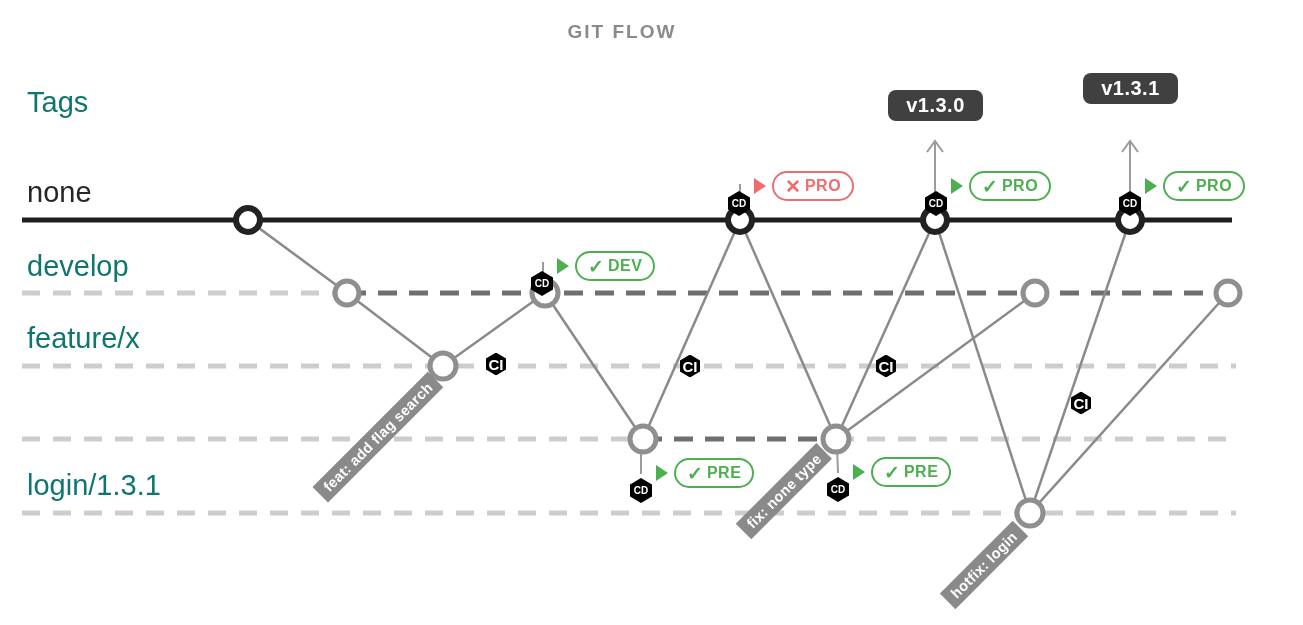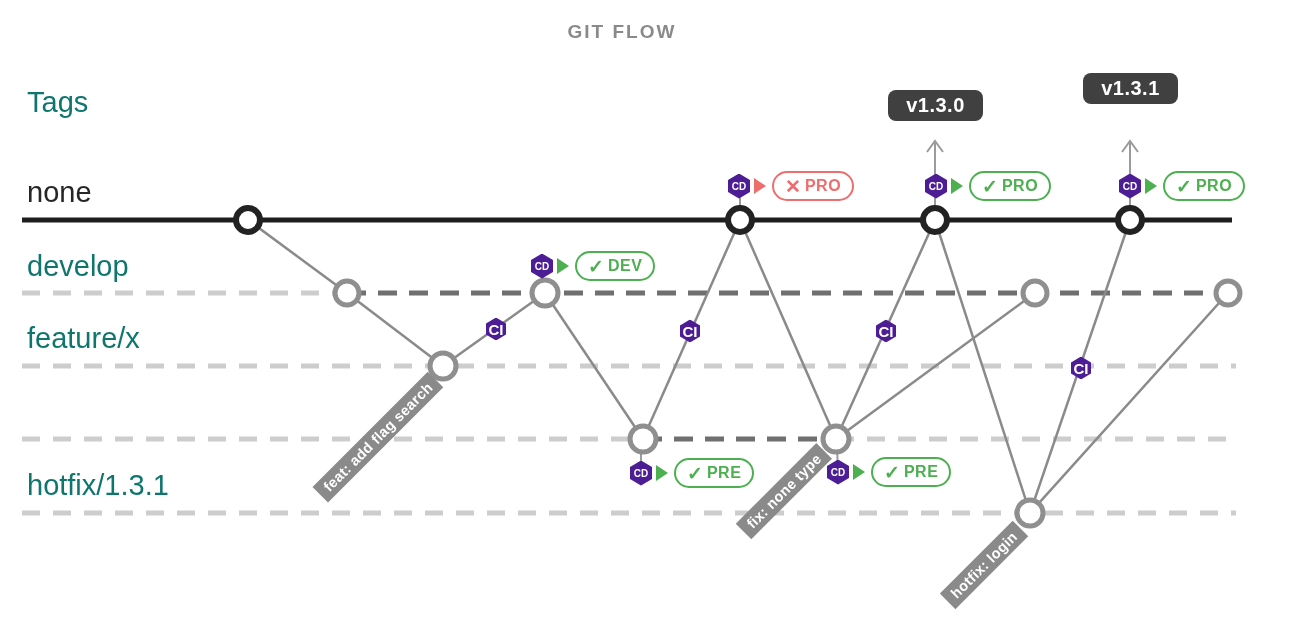--- a/index.html
+++ b/index.html
@@ -19,23 +19,23 @@
   .title { position:absolute; left:0; top:21px; width:1244px; text-align:center;
            font-size:19px; font-weight:bold; letter-spacing:2px; color:#8a8a8a; }
 
   .row-label { position:absolute; left:27px; font-size:29px; color:#0f766e; }
   .row-label.main { color:#262626; }
 
   .tag-pill { position:absolute; background:#404040; color:#fff; font-weight:bold;
               font-size:20px; padding:4px 0; width:95px; text-align:center;
               border-radius:8px; letter-spacing:0.5px; }
 
-  .hex { background:#4c1d95; color:#fff; font-weight:bold; text-align:center;
+  .hex { background:#000000; color:#fff; font-weight:bold; text-align:center;
          clip-path:polygon(50% 0%, 100% 26%, 100% 74%, 50% 100%, 0% 74%, 0% 26%);
-         display:flex; align-items:center; justify-content:center; }
+         display:flex; align-items:center; justify-content:center;margin-top:35px; }
   .hex.cd { width:22px; height:25px; font-size:10px; }
   .hex.ci { position:absolute; width:20px; height:23px; font-size:15px;
             transform:translate(-50%,-50%); }
 
   .badge { position:absolute; display:flex; align-items:center; height:30px; }
   .badge .tri { width:0; height:0; border-top:8px solid transparent;
                 border-bottom:8px solid transparent; margin-left:4px; }
   .badge.pass .tri { border-left:12px solid #4caf50; }
   .badge.fail .tri { border-left:12px solid #ee6d6d; }
   .badge .box { margin-left:6px; display:flex; align-items:center; gap:4px;
@@ -98,21 +98,21 @@
     <circle class="commit-main" cx="740" cy="220" r="12"></circle>
     <circle class="commit-main" cx="935" cy="220" r="12"></circle>
     <circle class="commit-main" cx="1130" cy="220" r="12"></circle>
   </svg>
 
   <div class="title">GIT FLOW</div>
   <div class="row-label" style="top:86px;">Tags</div>
   <div class="row-label main" style="top:176px;">none</div>
   <div class="row-label" style="top:322px;">feature/x</div>
   <div class="row-label" style="top:250px;">develop</div>
-  <div class="row-label" style="top:469px;">hotfix/1.3.1</div>
+  <div class="row-label" style="top:469px;">login/1.3.1</div>
 
   <div class="tag-pill" style="left:888px; top:90px;">v1.3.0</div>
   <div class="tag-pill" style="left:1083px; top:73px;">v1.3.1</div>
 
   <div class="hex ci" style="left:496px; top:329px;">CI</div>
   <div class="hex ci" style="left:690px; top:331px;">CI</div>
   <div class="hex ci" style="left:886px; top:331px;">CI</div>
   <div class="hex ci" style="left:1081px; top:368px;">CI</div>
 
   <div class="badge pass" style="left:531px; top:251px;">

